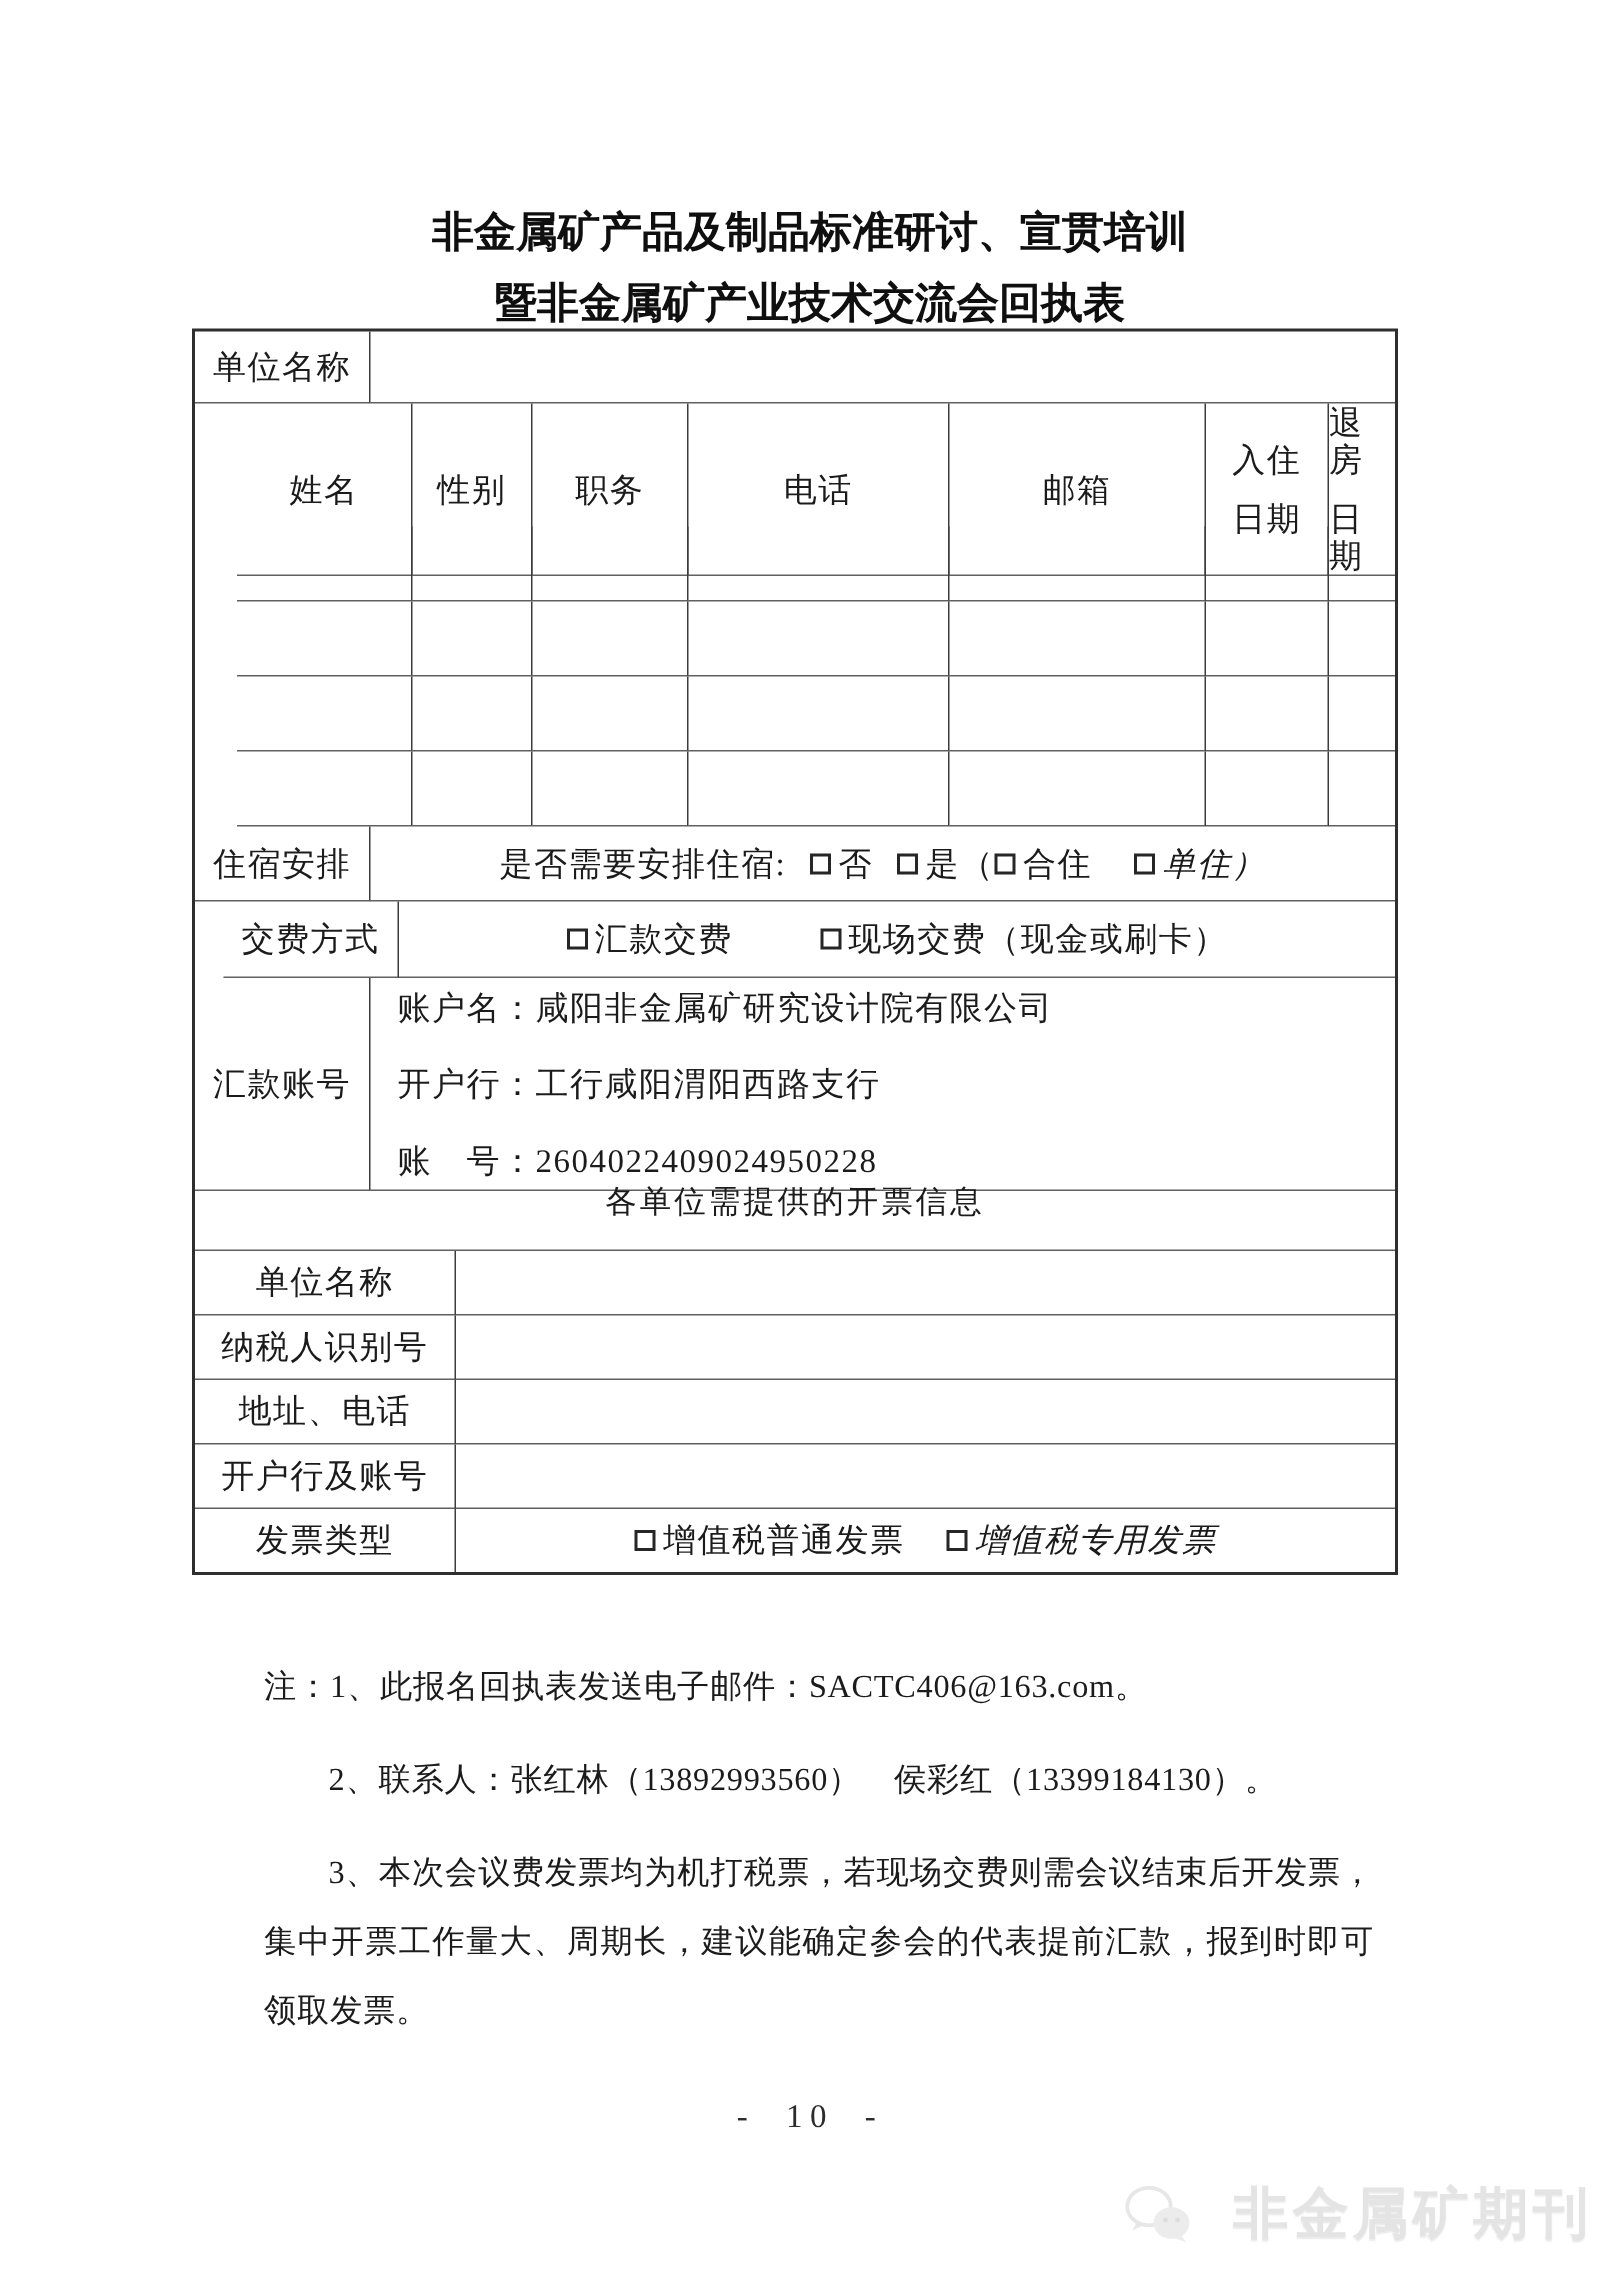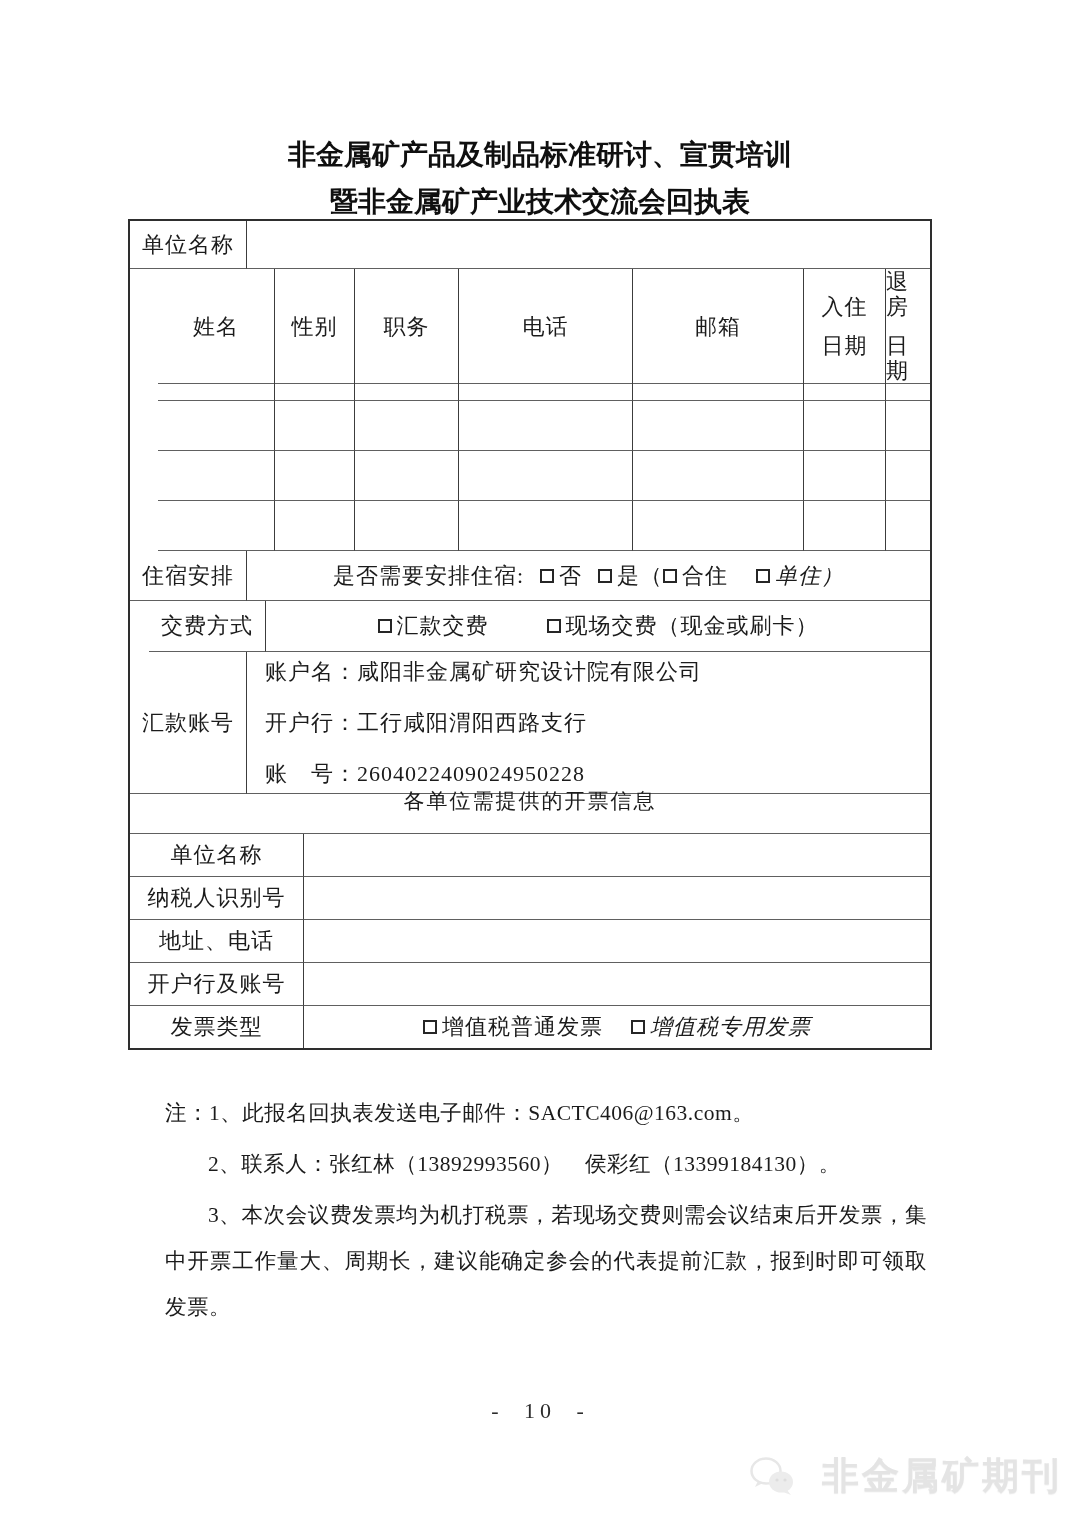--- a/index.html
+++ b/index.html
@@ -48,21 +48,21 @@
   .opt { display:inline-flex; align-items:center; white-space:nowrap; }
   .gap-sm { margin-left:16px; }
   .gap-md { margin-left:28px;font-style:italic; }
   .gap-lg { margin-left:58px; }
   
   .notes {
     position:absolute; left:160px; top:1085px; width:772px;
     font-size:21.5px; line-height:46px; text-align:justify; color:#1b1b1b;
     letter-spacing:0.5px;
   }
-  .notes p { margin:5px; }
+  .notes p { margin:16px; }
   .notes p.indent { text-indent:2em; }
   
   .pagenum {
     position:absolute; top:1398px; left:0; width:1080px; text-align:center;
     font-size:22px; letter-spacing:5px; word-spacing:10px; color:#2c2c2c;
   }
   .watermark {
     position:absolute; right:18px; bottom:26px;
     display:flex; align-items:center; gap:24px;
     color:#e4e4e4; font-family:"Liberation Sans","DejaVu Sans",sans-serif;

